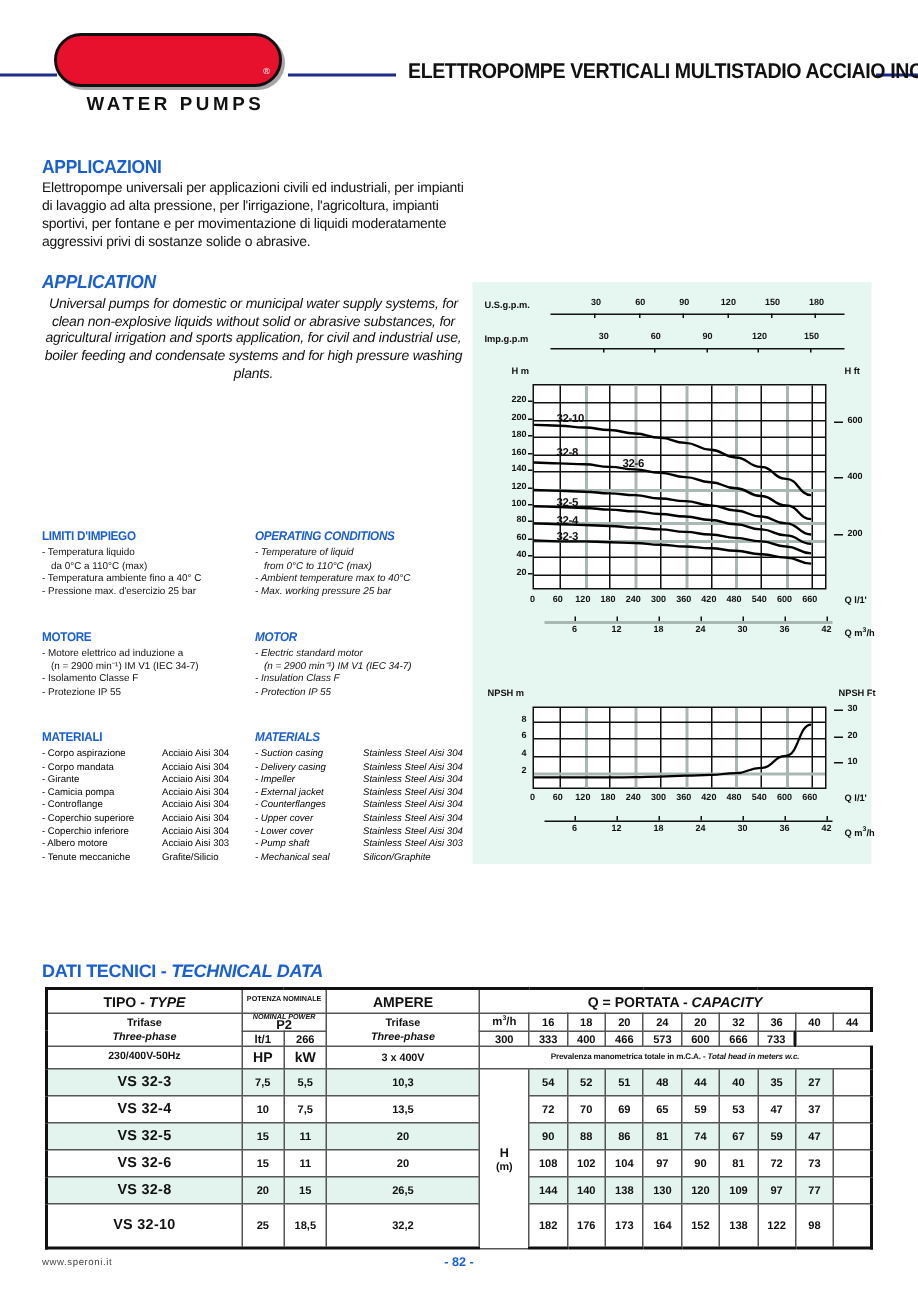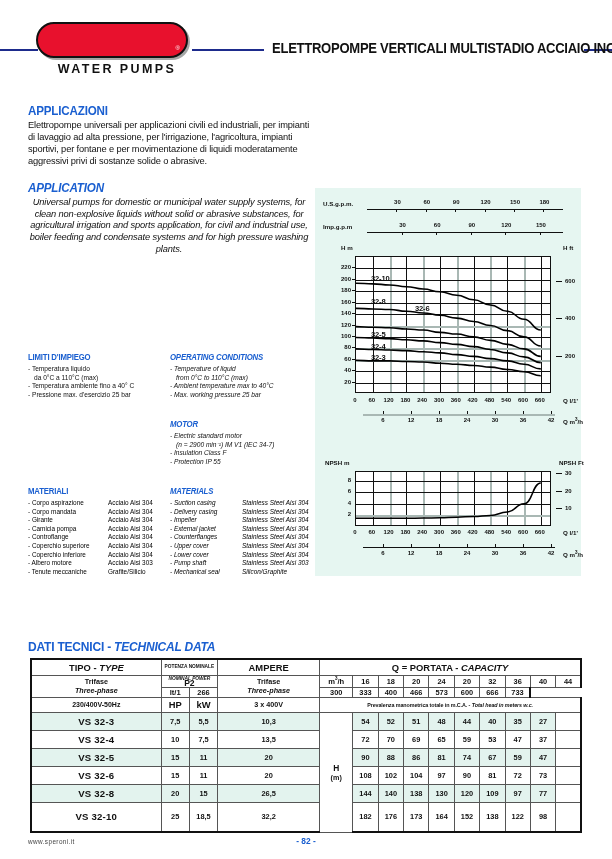--- a/index.html
+++ b/index.html
@@ -167,20 +167,27 @@
   <div class="c2">
     <div class="sec-h-en" style="font-size:8.4px; margin-bottom:3px;">OPERATING CONDITIONS</div>
     <div class="li-en">- Temperature of liquid</div>
     <div class="li-en" style="padding-left:6px">from 0°C to 110°C (max)</div>
     <div class="li-en">- Ambient temperature max to 40°C</div>
     <div class="li-en">- Max. working pressure 25 bar</div>
   </div>
 </div>
 
 <div class="twocol" style="position:absolute; left:28px; top:419px; height:58px;">
+  <div class="c1">
+    <div class="sec-h-it" style="font-size:8.4px; margin-bottom:3px;">MOTORE</div>
+    <div class="li-it">- Motore elettrico ad induzione a</div>
+    <div class="li-it" style="padding-left:6px">(n = 2900 min⁻¹) IM V1 (IEC 34-7)</div>
+    <div class="li-it">- Isolamento Classe F</div>
+    <div class="li-it">- Protezione IP 55</div>
+  </div>
   <div class="c2">
     <div class="sec-h-en" style="font-size:8.4px; margin-bottom:3px;">MOTOR</div>
     <div class="li-en">- Electric standard motor</div>
     <div class="li-en" style="padding-left:6px">(n = 2900 min⁻¹) IM V1 (IEC 34-7)</div>
     <div class="li-en">- Insulation Class F</div>
     <div class="li-en">- Protection IP 55</div>
   </div>
 </div>
 
 <div class="twocol" style="position:absolute; left:28px; top:486px; height:95px;">

